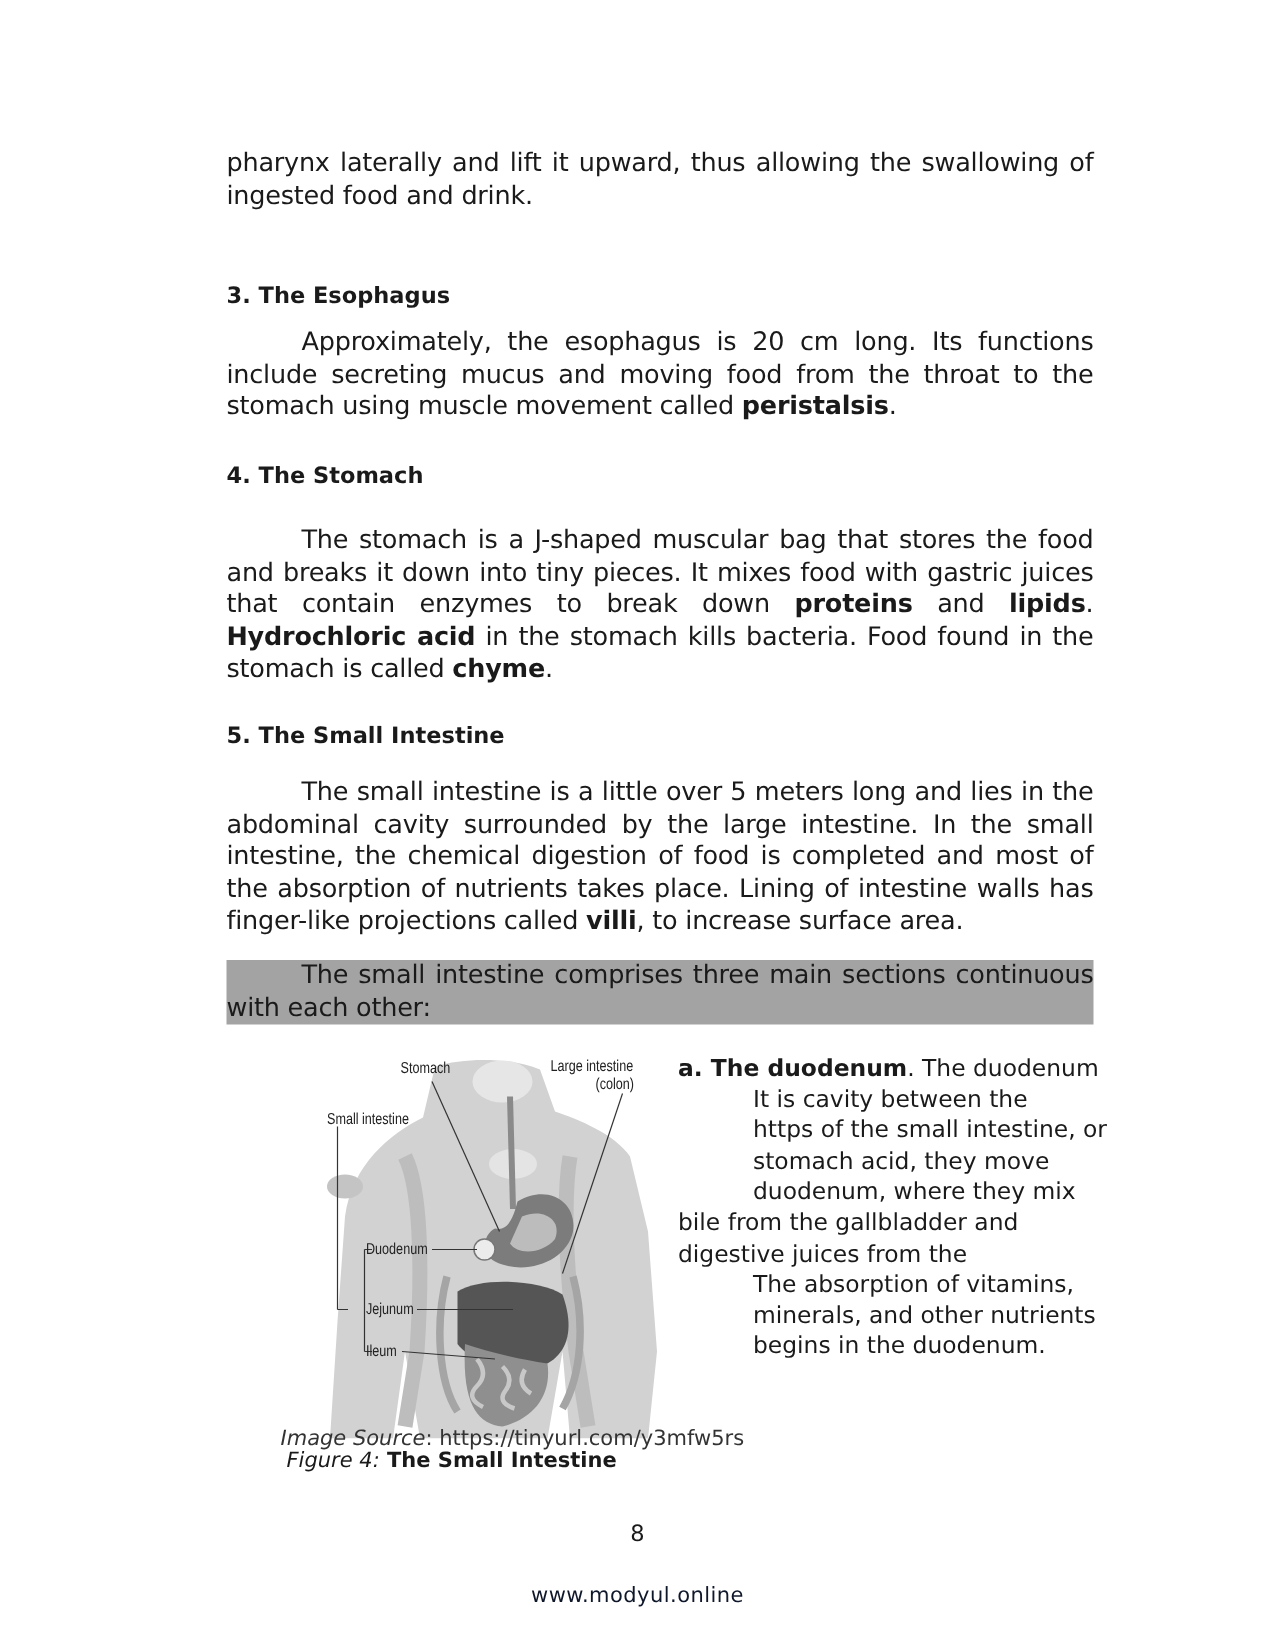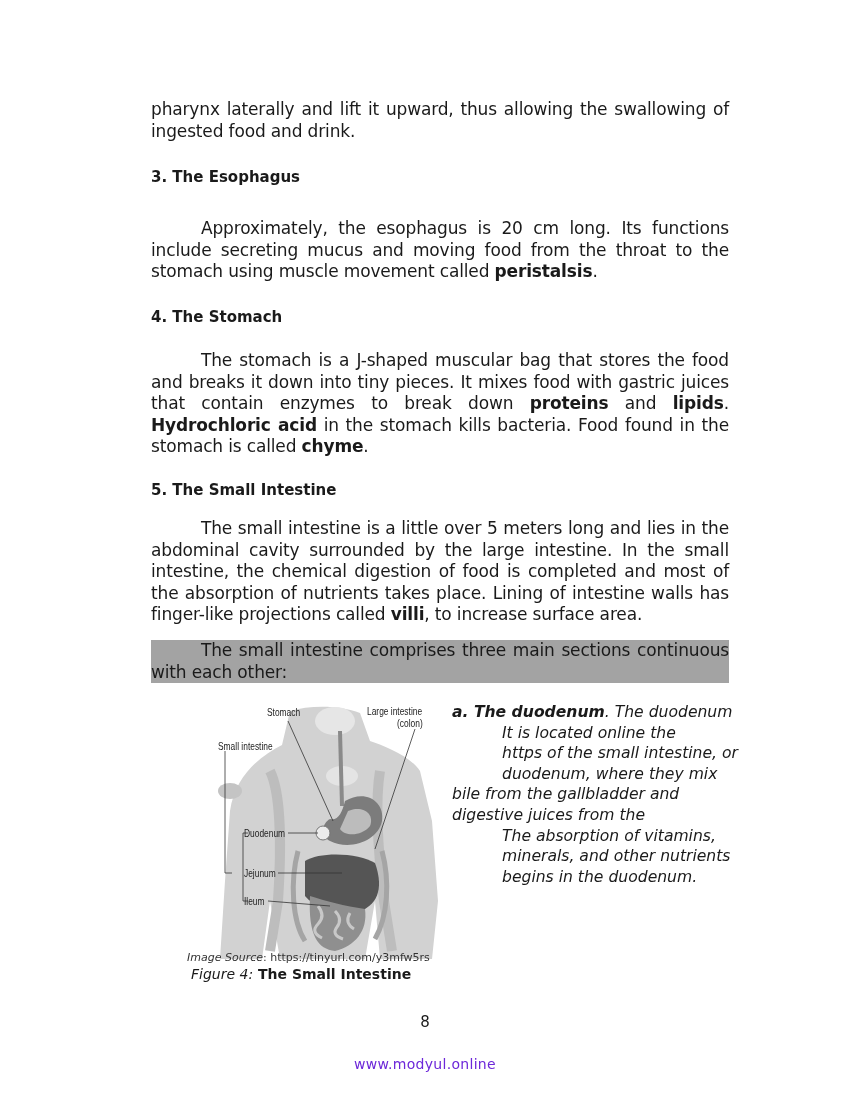--- a/index.html
+++ b/index.html
@@ -11,38 +11,38 @@
     .para .ind { display: inline-block; width: 50px; }
     .heading { position: absolute; left: 151px; font-size: 15px; font-weight: bold; }
     b { font-weight: bold; }
     .figure { position: absolute; left: 170px; top: 685px; width: 270px; height: 258px; margin-top: 16px; }
     .fig-label { position: absolute; font-family: "Liberation Sans", sans-serif; font-size: 10.5px;
                  color: #222; transform: scaleX(0.8); transform-origin: left top; white-space: nowrap; }
     .side-frag { position: absolute; left: 186px; font-size: 16px; color: #1a1a1a; }
     .rcol { position: absolute; left: 452px; width: 290px; font-size: 15.6px; line-height: 20.6px; }
     .rcol .ln { white-space: nowrap; }
     .rcol .ln.in { padding-left: 50px; }
-    .caption-src { position: absolute; left: 187px; top: 951px; font-size: 11px; color: #333; }
+    .caption-src { position: absolute; left: 187px; top: 951px; font-size: 14px; color: #333; }
     .caption-src i { font-style: italic; }
     .caption { position: absolute; left: 191px; top: 966px; font-size: 14px; color: #1a1a1a; }
     .caption i { font-style: italic; margin-top: 48px; }
     .page-num { position: absolute; left: 0; width: 850px; top: 1013px; text-align: center; font-size: 15px; }
     .watermark { position: absolute; left: 0; width: 850px; top: 1056px; text-align: center;
-                 font-size: 14px; color: #6d28d9; letter-spacing: 0.3px; }
+                 font-size: 14px; color: #0f172a; letter-spacing: 0.3px; }
   </style>
 </head>
 <body>
 
 <div class="page">
 
   <div class="para" style="top:99px;">
     <span>pharynx laterally and lift it upward, thus allowing the swallowing of ingested food and drink.</span>
   </div>
 
-  <div class="heading" style="top:168px;text-align:center;">3. The Esophagus</div>
+  <div class="heading" style="top:188px;text-align:center;">3. The Esophagus</div>
   <div class="para" style="top:218px;">
     <span class="ind"></span><span>Approximately, the esophagus is 20 cm long. Its functions include secreting mucus and moving food from the throat to the stomach using muscle movement called </span><b>peristalsis</b><span>.</span>
   </div>
 
   <div class="heading" style="top:308px;text-align:center;">4. The Stomach</div>
   <div class="para" style="top:350px;">
     <span class="ind"></span><span>The stomach is a J-shaped muscular bag that stores the food and breaks it down into tiny pieces. It mixes food with gastric juices that contain enzymes to break down </span><b>proteins</b><span> and </span><b>lipids</b><span>. </span><b>Hydrochloric acid</b><span> in the stomach kills bacteria. Food found in the stomach is called </span><b>chyme</b><span>.</span>
   </div>
 
   <div class="heading" style="top:481px;">5. The Small Intestine</div>
@@ -105,24 +105,25 @@
     <div class="fig-label" style="left:74px; top:194px;">Ileum</div>
   </div>
 
   <div class="caption-src">
     <i>Image Source</i><span>: https://tinyurl.com/y3mfw5rs</span>
   </div>
   <div class="caption">
     <i>Figure 4:</i><b> The Small Intestine</b>
   </div>
 
-  <div class="rcol" style="top:702px;font-style:italic;">
+  <div class="rcol" style="top:702px;">
     <div class="ln"><b>a. The duodenum</b><span>. The duodenum</span></div>
-    <div class="ln in">It is located online the</div>
+    <div class="ln in">It is cavity between the</div>
     <div class="ln in">https of the small intestine, or</div>
+    <div class="ln in">stomach acid, they move</div>
     <div class="ln in">duodenum, where they mix</div>
     <div class="ln">bile from the gallbladder and</div>
     <div class="ln">digestive juices from the</div>
     <div class="ln in">The absorption of vitamins,</div>
     <div class="ln in">minerals, and other nutrients</div>
     <div class="ln in">begins in the duodenum.</div>
   </div>
 
   <div class="page-num">8</div>
   <div class="watermark">www.modyul.online</div>

